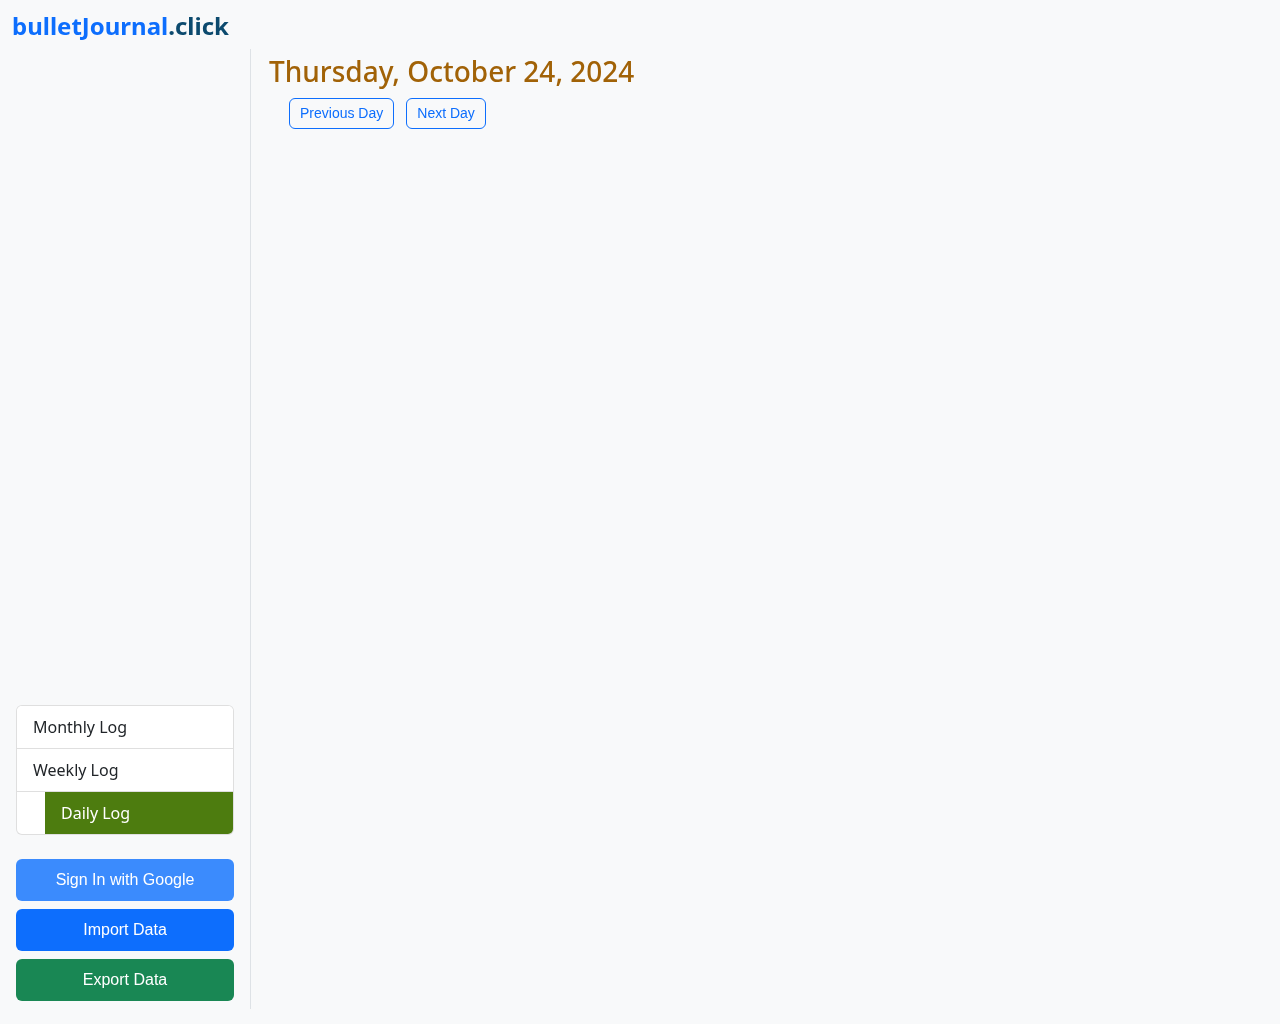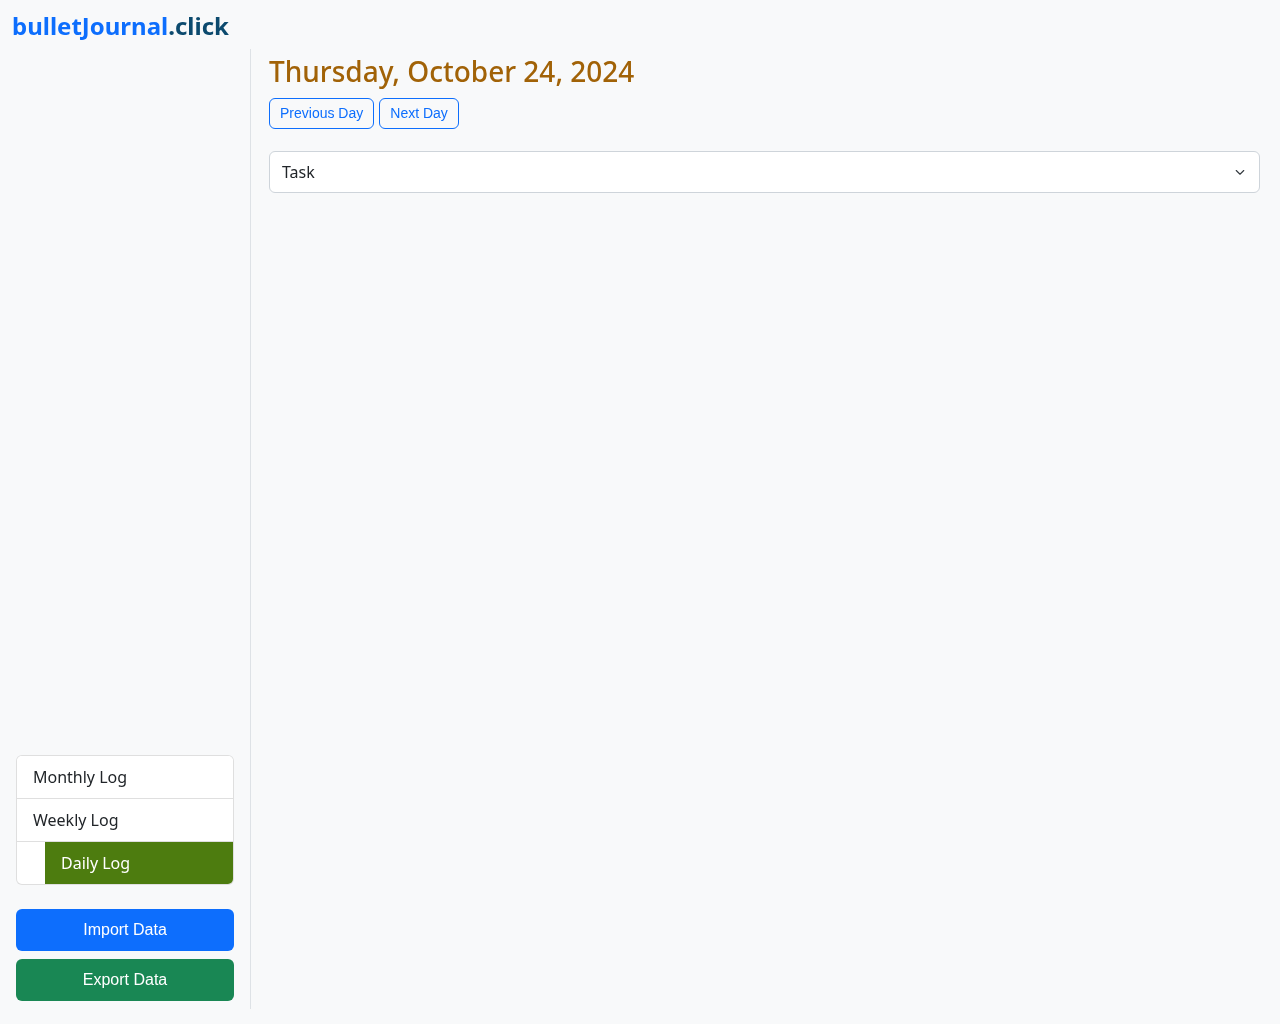--- a/index.html
+++ b/index.html
@@ -96,22 +96,23 @@
     }
     .page-title {
       font-size: 28px;
       font-weight: 500;
       line-height: 1.2;
       color: #a16207;
       margin-bottom: 10px;
     }
     .day-nav {
       display: flex;
-      gap: 5px;
+      gap: 12px;
       margin-bottom: 22px;
+      margin-left: 20px;
     }
     .btn-outline {
       padding: 4px 10px;
       border: 1px solid #0d6efd;
       border-radius: 6px;
       color: #0d6efd;
       background: transparent;
       font-size: 14px;
       cursor: pointer;
       line-height: 1.5;
@@ -190,37 +191,32 @@
         </div>
         <div class="nav-item">
           <span>Weekly Log</span>
         </div>
         <div class="nav-item active">
           <span>Daily Log</span>
         </div>
       </div>
 
       <div class="sidebar-buttons">
+        <button class="btn btn-primary-light">Sign In with Google</button>
         <button class="btn btn-primary">Import Data</button>
         <button class="btn btn-success">Export Data</button>
       </div>
     </aside>
 
     <main class="main">
       <h2 class="page-title">Thursday, October 24, 2024</h2>
 
       <div class="day-nav">
         <button class="btn-outline">Previous Day</button>
         <button class="btn-outline">Next Day</button>
       </div>
 
       <div class="entry-form">
-        <div class="select-wrap">
-          <div class="select-input">Task</div>
-          <svg class="chevron" viewBox="0 0 16 16" fill="none" stroke="#343a40" stroke-width="1.5" stroke-linecap="round" stroke-linejoin="round">
-            <polyline points="3,6 8,11 13,6"></polyline>
-          </svg>
-        </div>
 
       </div>
     </main>
   </div>
 </div>
 
 </body></html>

